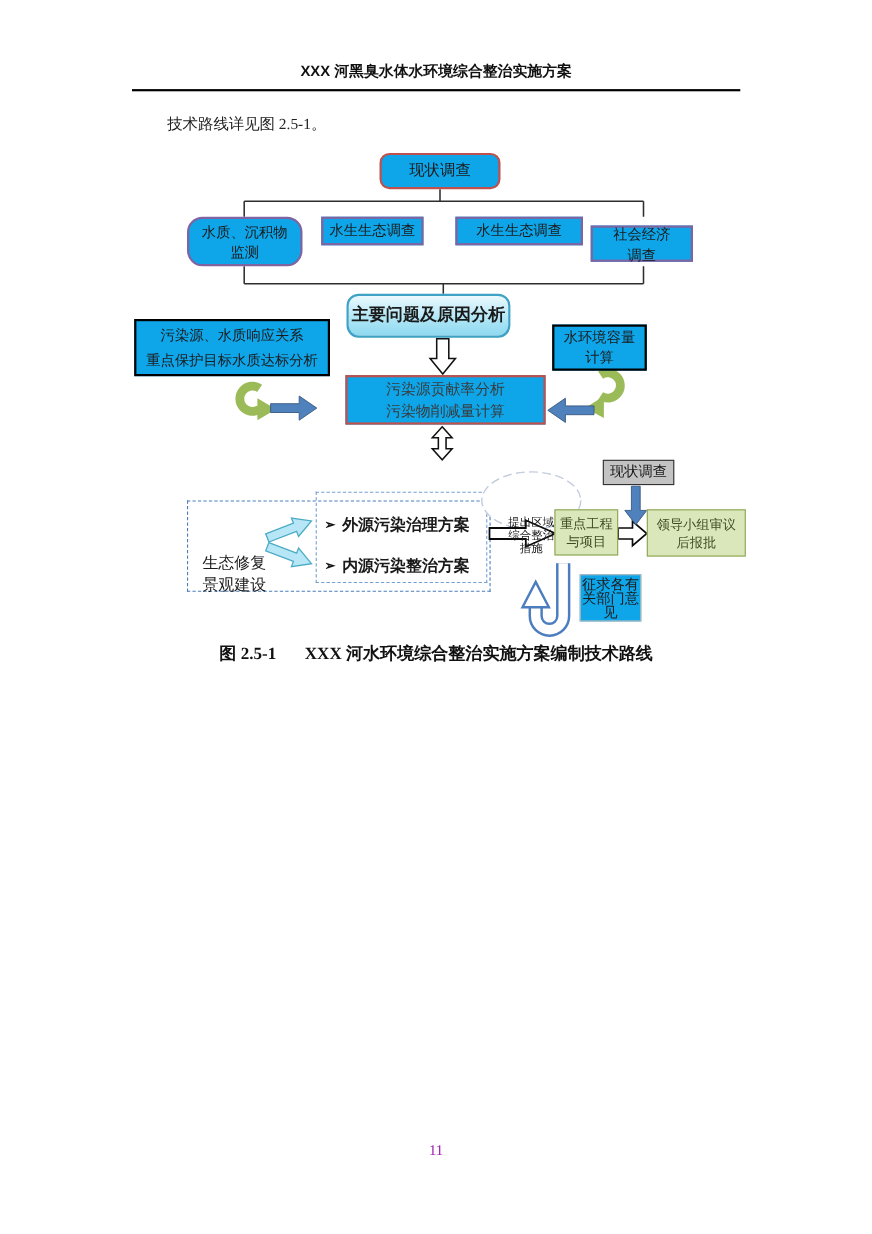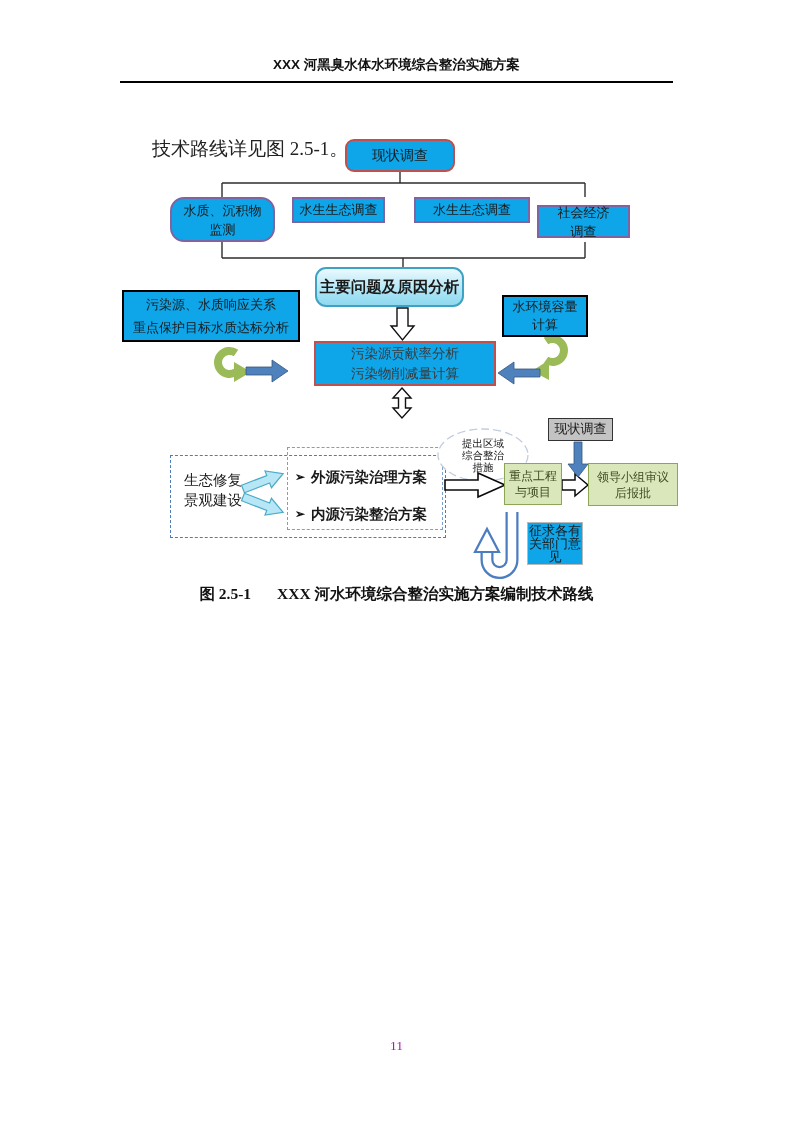--- a/index.html
+++ b/index.html
@@ -2,25 +2,25 @@
 <html><head>
 <meta charset="utf-8">
 <style>
   html,body{margin:0;padding:0;background:#fff;}
   #page{position:relative;width:793px;height:1122px;background:#fff;overflow:hidden;
         font-family:"Liberation Serif","DejaVu Serif",serif;color:#1a1a1a;}
   
   #header-title{position:absolute;left:0;top:56px;width:100%;text-align:center;
         font-family:"Liberation Sans","DejaVu Sans",sans-serif;font-size:13.5px;font-weight:600;color:#111;}
   #header-rule{position:absolute;left:120px;top:81px;width:553px;border-top:2px solid #000;}
-  #intro-text{position:absolute;left:152px;top:104px;font-size:19px;color:#222;margin-top:32px;}
+  #intro-text{position:absolute;left:152px;top:104px;font-size:14px;color:#222;}
   
   .node{position:absolute;box-sizing:border-box;display:flex;align-items:center;justify-content:center;
         text-align:center;white-space:pre-line;z-index:3;background:#0ea5e9;line-height:1.4;}
-  .noborder{border:none;background:transparent;}
+  .noborder{border:none;background:transparent;margin-top:32px;}
   
   #n-status{left:345px;top:139px;width:110px;height:33px;border:2px solid #C0504D;border-radius:9px;font-size:14px;}
   .purple{border:2px solid #8064A2;font-size:13px;}
   #n-ws{left:170px;top:197px;width:105px;height:45px;line-height:19px;border-radius:14px;}
   #n-ae{left:292px;top:197px;width:93px;height:26px;}
   #n-ps{left:414px;top:197px;width:116px;height:26px;}
   #n-se{left:537px;top:205px;width:93px;height:33px;line-height:19px;text-align:center;}
   #n-mp{left:315px;top:267px;width:149px;height:40px;border:2px solid #3FA2C4;border-radius:11px;
         background:linear-gradient(#EAF9FE,#A5E2F4 70%,#8FD9F0);font-size:15.5px;font-weight:bold;}
   #n-rr{left:122px;top:290px;width:178px;height:52px;border:2px solid #000;font-size:13px;line-height:23px;}

